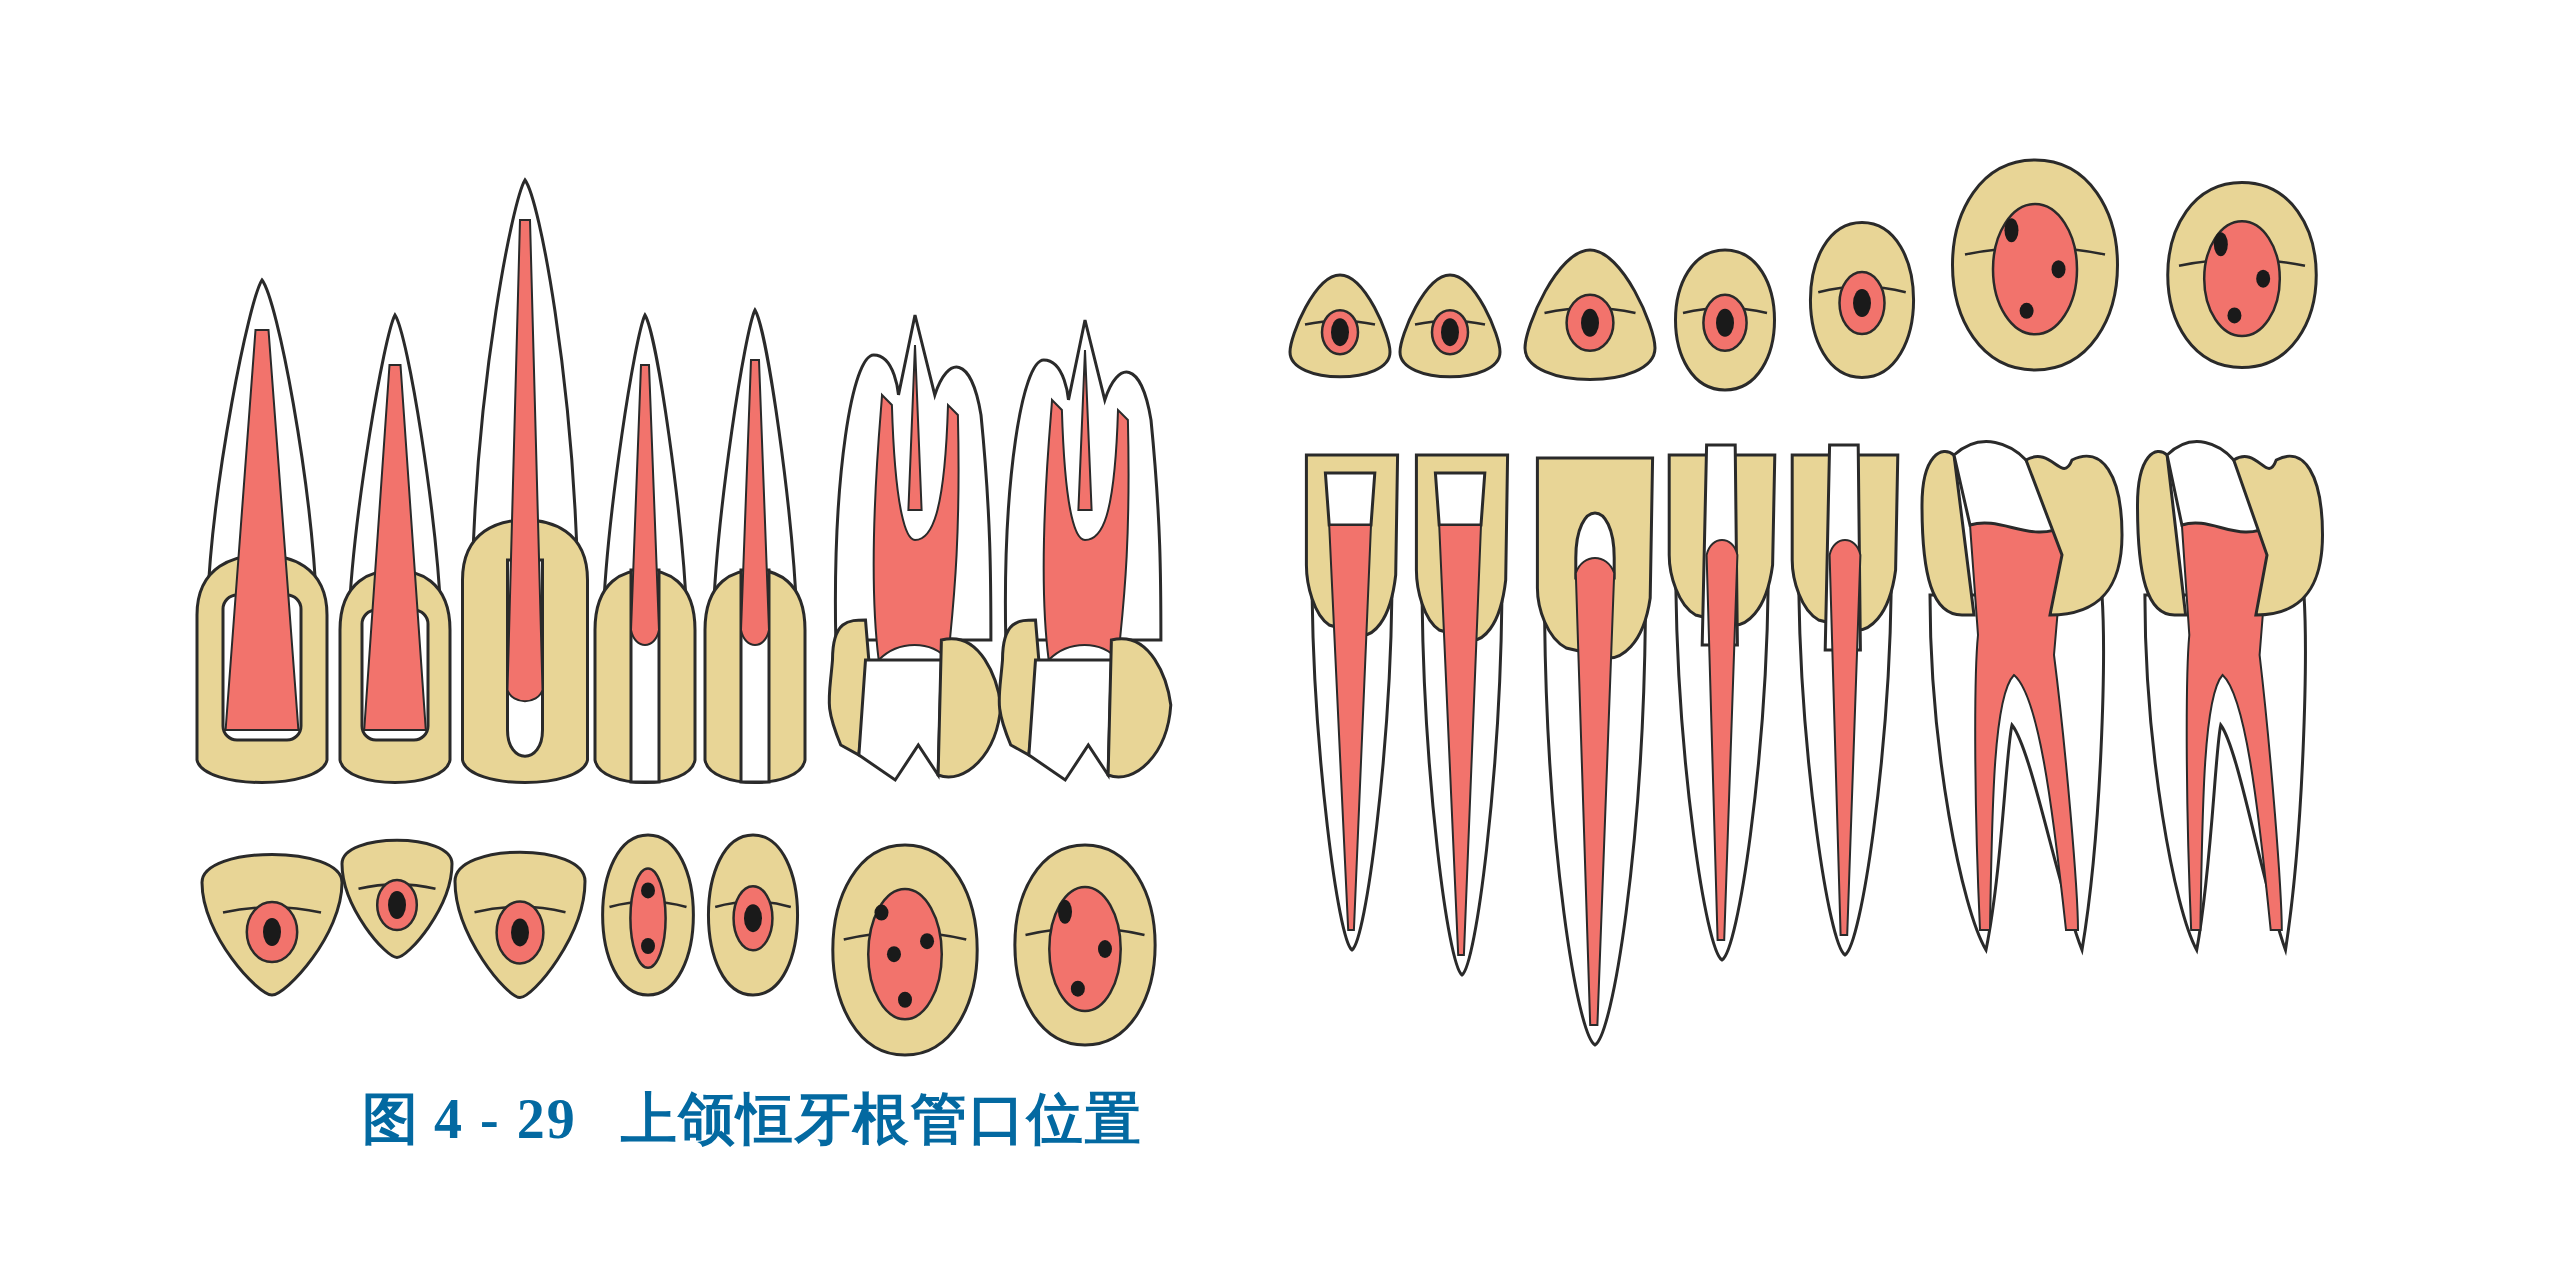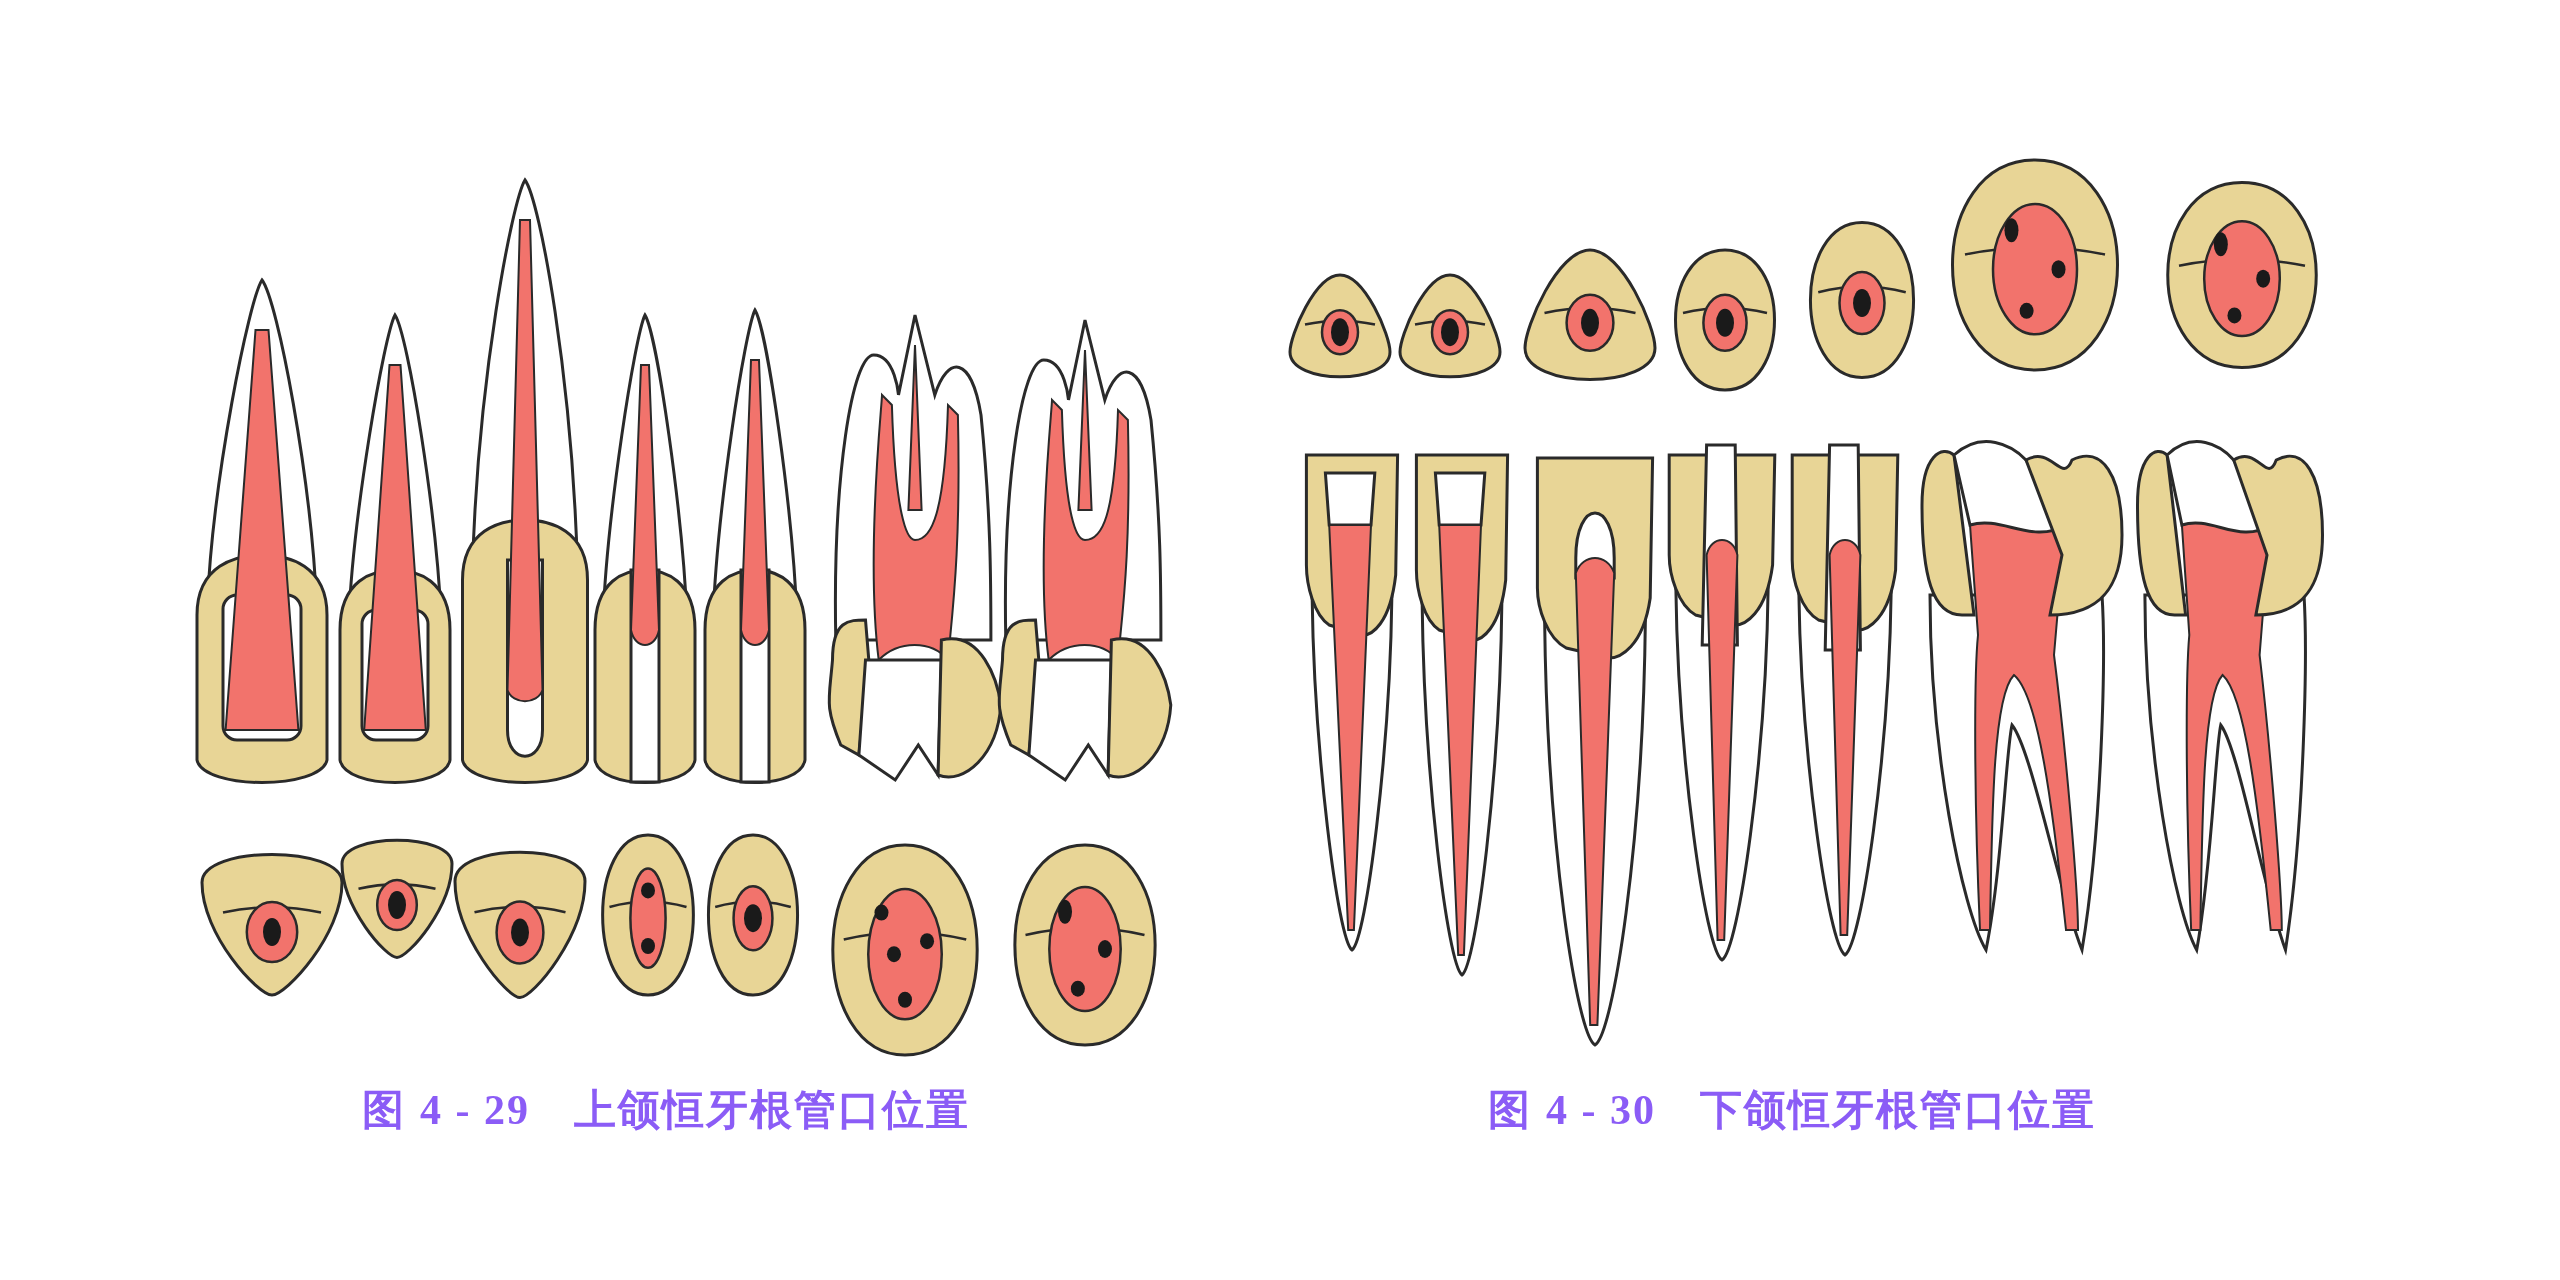--- a/index.html
+++ b/index.html
@@ -1,18 +1,18 @@
 <!DOCTYPE html>
 <html><head>
 <meta charset="utf-8">
 <style>
   html,body{margin:0;padding:0;background:#ffffff;}
   body{width:2560px;height:1280px;position:relative;overflow:hidden;font-family:"DejaVu Serif","Liberation Serif",serif;}
   #stage{position:absolute;left:0;top:0;width:2560px;height:1280px;}
-  .caption{position:absolute;color:#8b5cf6;font-size:42px;font-weight:bold;letter-spacing:2px;white-space:nowrap;font-family:"DejaVu Sans","Liberation Sans",sans-serif;}
+  .caption{position:absolute;color:#0369a1;font-size:56px;font-weight:bold;letter-spacing:2px;white-space:nowrap;font-family:"DejaVu Sans","Liberation Sans",sans-serif;}
   .caption .num{font-family:"Liberation Serif","DejaVu Serif",serif;margin:0 44px 0 14px;}
   #cap-upper{left:362px;top:1082px;}
   #cap-lower{left:1488px;top:1082px;}
 </style>
 </head>
 <body>
 
 <div id="stage">
   <svg id="art" width="2560" height="1280" viewBox="0 0 2560 1280">
       <g>
@@ -197,16 +197,13 @@
         <path d="M2181.9,525 C2211.5,515 2239.25,545 2270.7,515 L2259.6,655 C2270.7,750 2281.8,890 2281.8,930 L2270.7,930 C2257.75,800 2244.8,695 2222.6,675 C2204.1,695 2202.25,800 2200.4,930 L2191.15,930 C2185.6,800 2185.6,675 2189.3,635 Z" fill="#f2736c" stroke="#2a2a2a" stroke-width="2"></path>
         <path d="M2137.5,505 C2137.5,455 2156,445 2167.1,455 L2185.6,615 L2174.5,615 C2146.75,615 2137.5,575 2137.5,505 Z" fill="#e8d596" stroke="#2a2a2a" stroke-width="3"></path>
         <path d="M2167.1,455 C2193,430 2220.75,445 2233.7,460 L2270.7,525 C2239.25,545 2211.5,515 2181.9,525 Z" fill="#ffffff" stroke="#2a2a2a" stroke-width="3"></path>
         <path d="M2233.7,460 C2257.75,445 2267,485 2276.25,460 C2304,445 2322.5,475 2322.5,535 C2322.5,585 2304,615 2255.9,615 L2267,555 Z" fill="#e8d596" stroke="#2a2a2a" stroke-width="3"></path>
       </g>
     </svg>
 
   <div id="cap-upper" class="caption">
     <span>图</span><span class="num">4 - 29</span><span>上颌恒牙根管口位置</span>
   </div>
-  <div id="cap-lower" class="caption">
-    <span>图</span><span class="num">4 - 30</span><span>下颌恒牙根管口位置</span>
-  </div>
 </div>
 
 </body></html>

